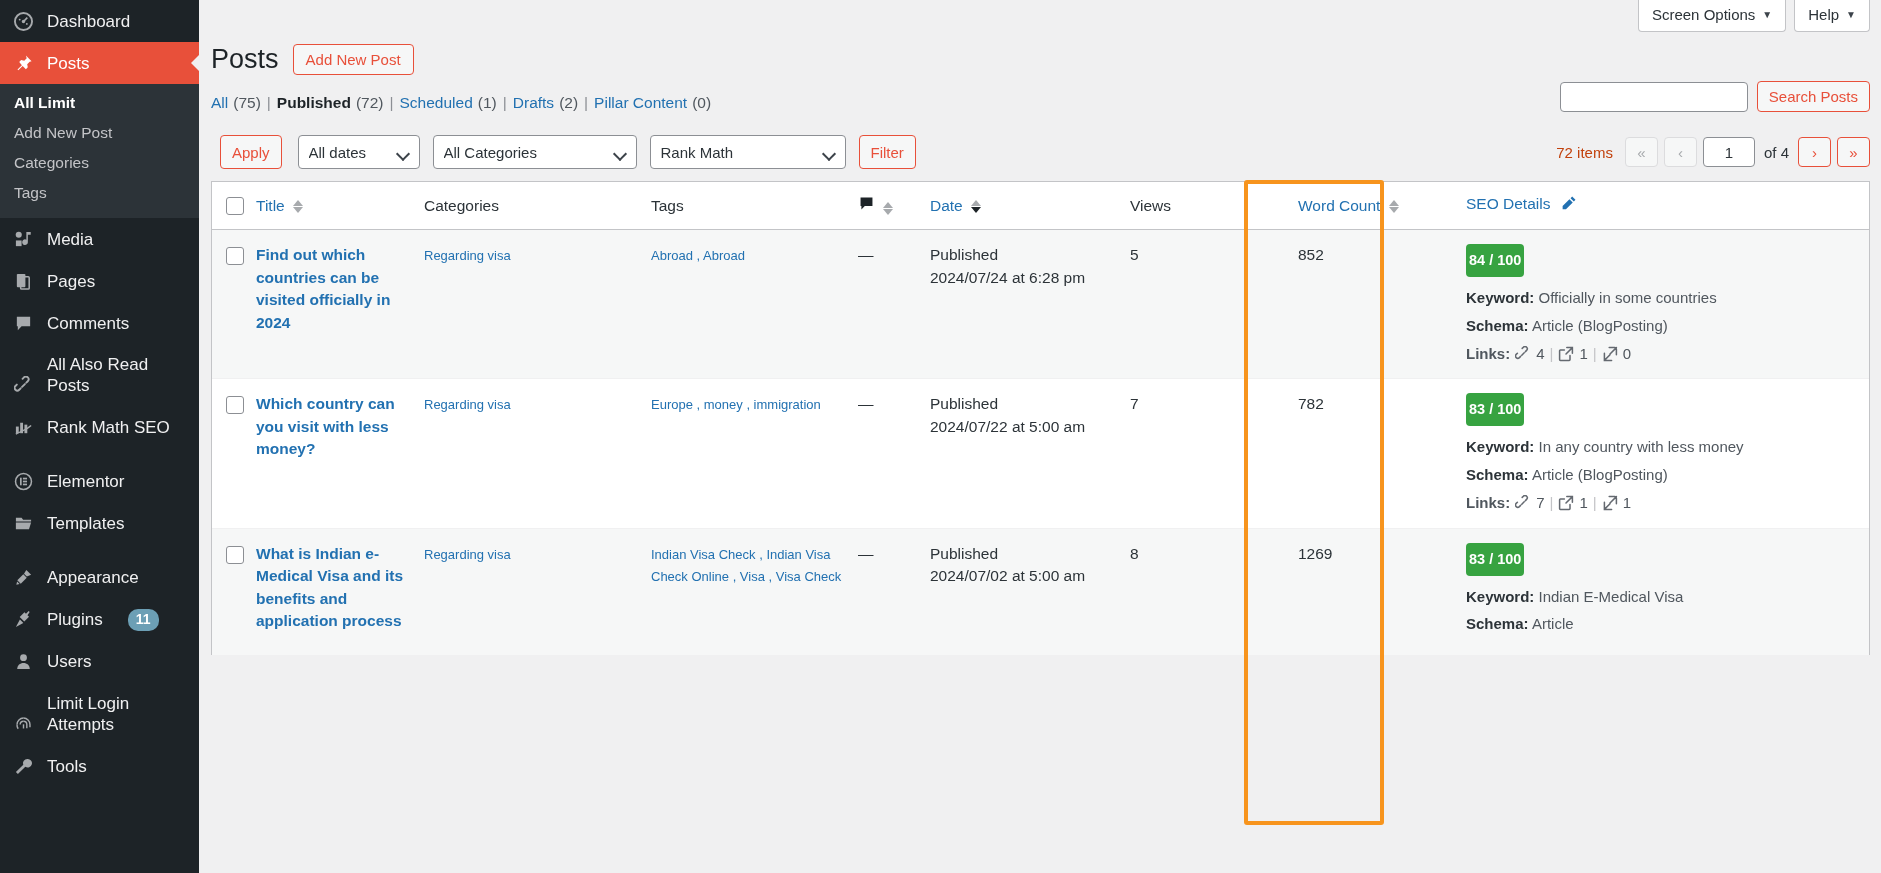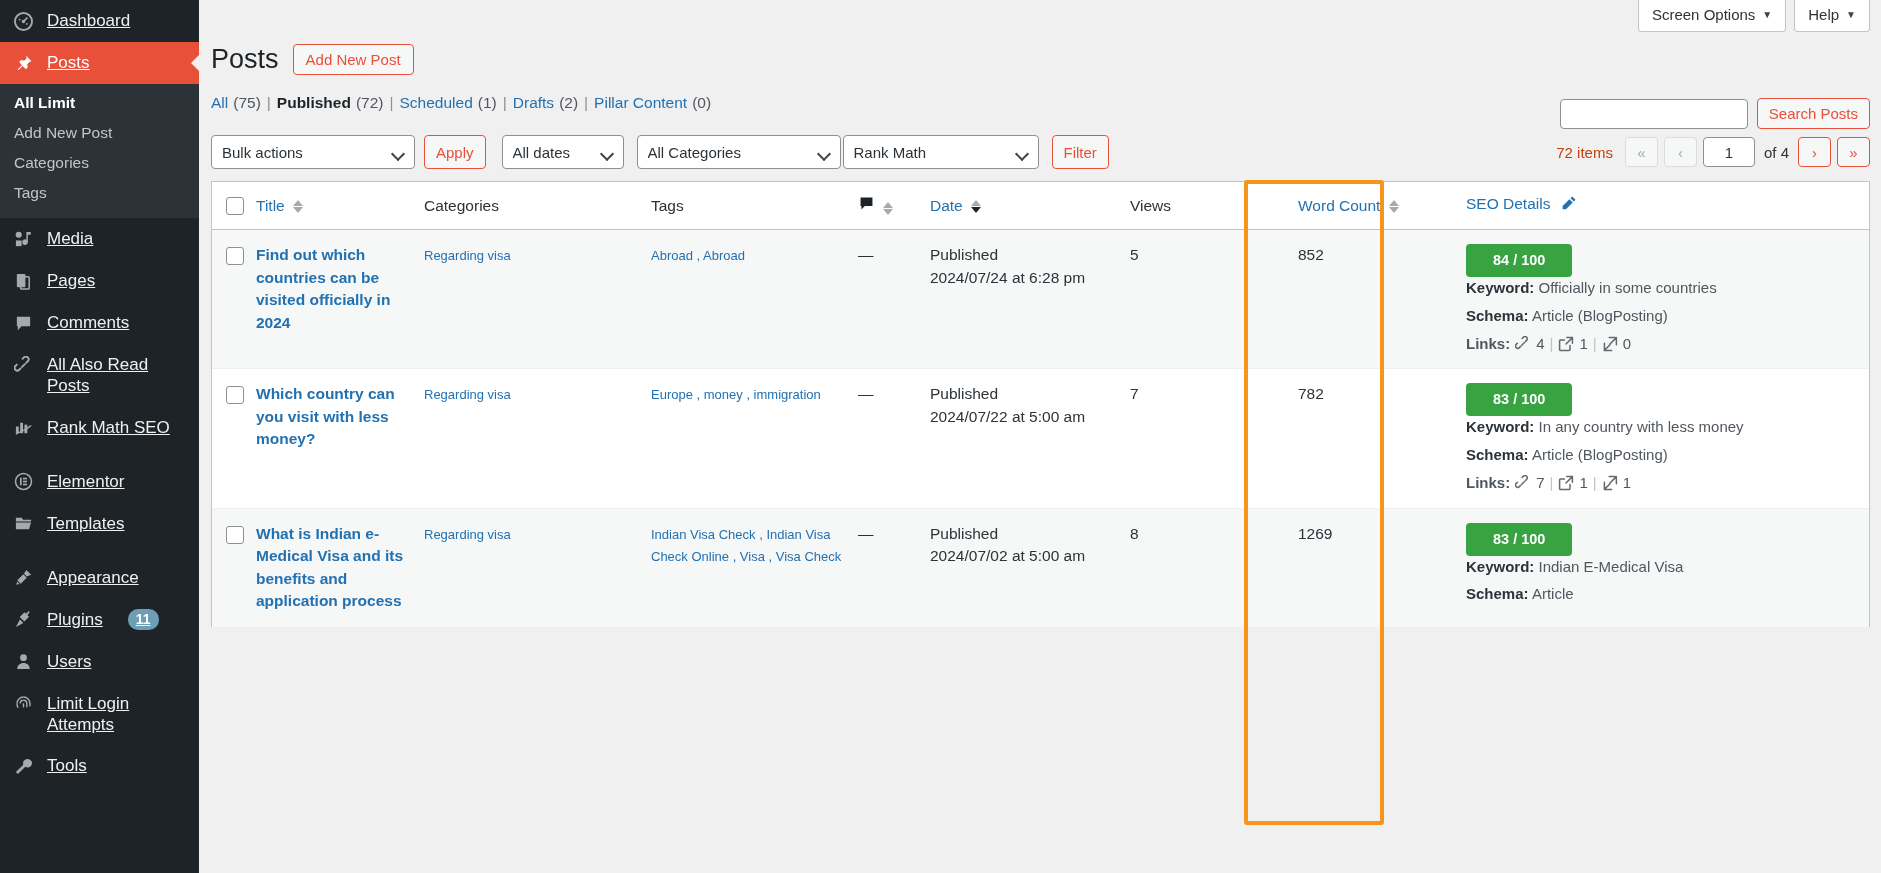--- a/index.html
+++ b/index.html
@@ -13,29 +13,28 @@
 
   
   .sidebar {
     width: 199px; flex: 0 0 199px;
     background: #1d2327;
     height: 873px;
     overflow: hidden;
     position: relative;
   }
   .menu-item {
-    display: flex; align-items: flex-start;
+    display: flex; align-items: flex-end;
     gap: 12px;
     padding: 10px 16px 10px 12px;
     color: #f0f0f1;
     font-size: 17px;
     line-height: 1.25;
     cursor: pointer;
     position: relative;
-    text-decoration: underline;
   }
   .menu-item .mi-icon {
     width: 23px; flex: 0 0 23px;
     height: 22px;
     display: flex; align-items: center; justify-content: center;
     color: #a7aaad;
   }
   .menu-item .mi-icon svg { display:block; }
   .menu-item.current {
     background: #e8503a;
@@ -123,21 +122,21 @@
     font-size: 15.5px;
     color: #2c3338;
     display: flex; align-items: flex-end; flex-wrap: wrap;
   }
   .subsubsub a { color: #2271b1; text-decoration: none; cursor: pointer; }
   .subsubsub .cur { color: #1d2327; font-weight: bold; }
   .subsubsub .cnt { color: #50575e; }
   .subsubsub .bar { color: #8c8f94; margin: 0 6px; }
 
   .searchbox {
-    position: absolute; right: 11px; top: 98px;
+    position: absolute; right: 11px; top: 81px;
     display: flex; gap: 9px; align-items: center;
   }
   .search-input {
     width: 188px; height: 30px;
     border: 1px solid #8c8f94;
     border-radius: 4px;
     background: #fff;
     font-size: 14px;
     padding: 0 8px;
     font-family: "Liberation Sans", sans-serif;
@@ -293,21 +292,22 @@
   td.t-wc { padding-left: 18px; }
   td.t-views { padding-left: 2px; }
 
   .score-badge {
     display: inline-block;
     background: #37a341;
     color: #fff;
     font-size: 14.5px;
     font-weight: bold;
     border-radius: 4px;
-    padding: 6px 27px;
+    padding: 6px 3px;
+    margin-bottom: 10px;
   }
   .seo-line { font-size: 15px; color: #50575e; line-height: 1.45; margin-bottom: 6px; }
   .seo-line b { color: #2c3338; }
   .links-line { display: flex; flex-wrap: wrap; align-items: center; gap: 5px; font-size: 15px; color: #50575e; }
   .links-line .lk-sep { color: #c3c4c7; }
   .links-line svg { vertical-align: -3px; }
 
   
   .highlight-box {
     position: absolute;
@@ -523,40 +523,35 @@
       <a>Pillar Content</a>
       <span class="cnt" style="margin-left:5px">(0)</span>
     </div>
 
     <div class="searchbox">
       <input class="search-input" type="text" placeholder="" style="">
       <button class="search-btn">Search Posts</button>
     </div>
 
     <div class="tablenav">
-      <span class="sel-wrap">
-        <select class="sel" style="width:204px">
-          <option>Bulk actions</option>
-        </select>
-      </span>
       <button class="btn-outline" style="margin-left:9px">Apply</button>
 
       <span class="sel-wrap" style="margin-left:16px">
         <select class="sel" style="width:122px">
           <option>All dates</option>
         </select>
       </span>
 
       <span class="sel-wrap" style="margin-left:13px">
         <select class="sel" style="width:204px">
           <option>All Categories</option>
         </select>
       </span>
 
-      <span class="sel-wrap" style="margin-left:2px">
+      <span class="sel-wrap" style="margin-left:13px">
         <select class="sel" style="width:196px">
           <option>Rank Math</option>
         </select>
       </span>
 
       <button class="btn-outline" style="margin-left:13px">Filter</button>
 
       <span class="tn-spacer"></span>
 
       <div class="pagination">

